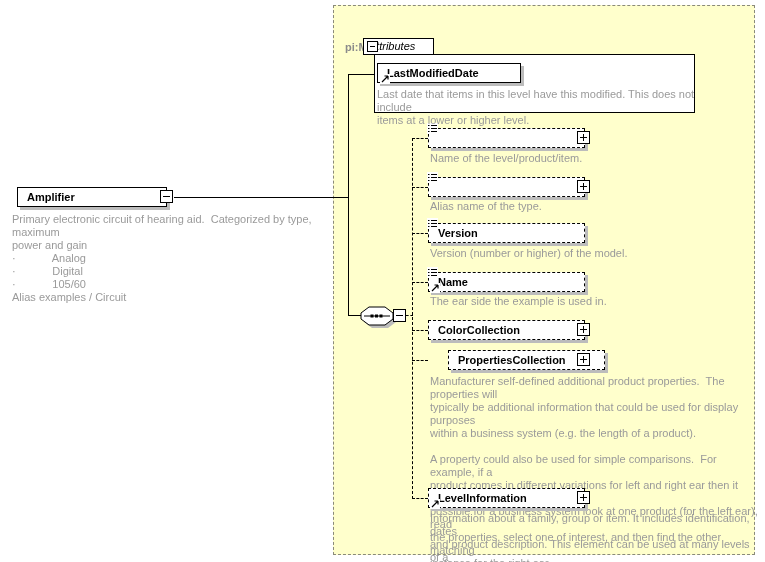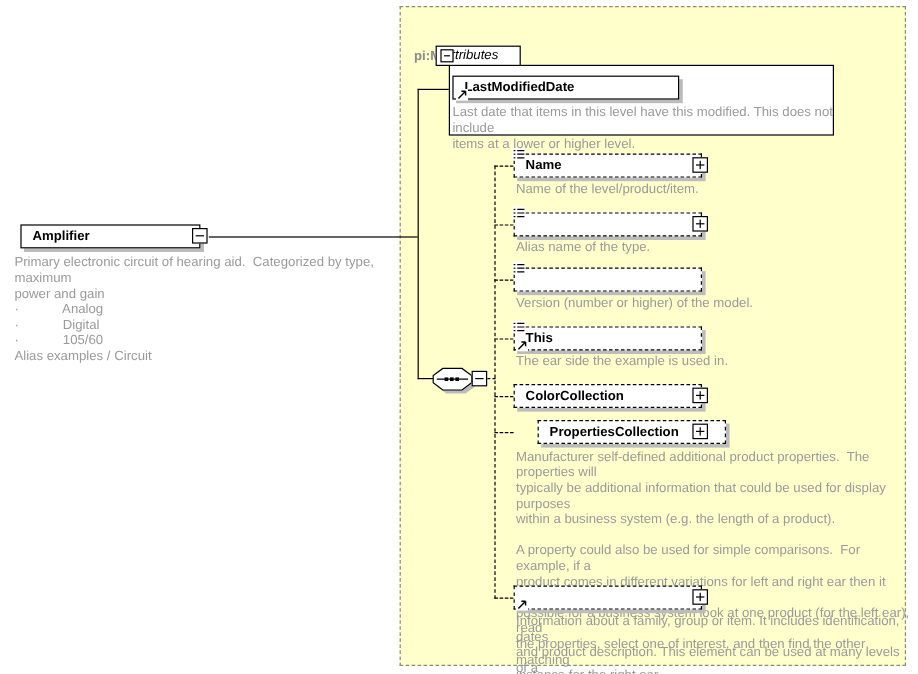--- a/index.html
+++ b/index.html
@@ -96,21 +96,21 @@
 Alias examples / Circuit</div>
 
 <div class="attr-panel"></div>
 <div class="attr-tab">
   <div class="pm sm" style="left:3px;top:2px">
       <i class="h"></i>
     </div>
   <span class="tlbl">attributes</span>
 </div>
 
-<div class="ebox" style="left:377px;top:63px;width:189px">
+<div class="ebox" style="left:377px;top:63px;width:144px">
   <svg class="corner" style="left:2px;top:10px" width="10" height="10">
     <rect x="0" y="0" width="10" height="10" fill="#ffffff"></rect>
     <path d="M2 8 L8 2 M8 2 H4.5 M8 2 V5.5" stroke="#000" stroke-width="1.2" fill="none"></path>
   </svg>
   <span class="lbl">LastModifiedDate</span>
 </div>
 <div class="ann" style="left:377px;top:88px;width:330px;z-index:3">Last date that items in this level have this modified. This does not include
 items at a lower or higher level.</div>
 
 <svg class="seq" width="42" height="28">
@@ -126,21 +126,20 @@
   </div>
 
 <div class="ebox dashed" style="left:428px;top:128px;width:157px">
   <svg class="corner" style="left:-2px;top:-6px" width="11" height="11">
     <rect x="0" y="0" width="11" height="11" fill="#ffffff"></rect>
     <path d="M4 2.5H10 M4 5.5H10 M4 8.5H10" stroke="#000" fill="none"></path>
     <rect x="1" y="2" width="1.5" height="1" fill="#000"></rect>
       <rect x="1" y="5" width="1.5" height="1" fill="#000"></rect>
       <rect x="1" y="8" width="1.5" height="1" fill="#000"></rect>
   </svg>
-  <span class="lbl">Name</span>
 </div>
 <div class="pm" style="left:577px;top:131px">
     <i class="h"></i>
     <i class="v"></i>
   </div>
 <div class="ann" style="left:430px;top:152px;width:320px">Name of the level/product/item.</div>
 
 <div class="ebox dashed" style="left:428px;top:177px;width:157px">
   <svg class="corner" style="left:-2px;top:-6px" width="11" height="11">
     <rect x="0" y="0" width="11" height="11" fill="#ffffff"></rect>
@@ -157,36 +156,37 @@
 <div class="ann" style="left:430px;top:200px;width:320px">Alias name of the type.</div>
 
 <div class="ebox dashed" style="left:428px;top:223px;width:157px">
   <svg class="corner" style="left:-2px;top:-6px" width="11" height="11">
     <rect x="0" y="0" width="11" height="11" fill="#ffffff"></rect>
     <path d="M4 2.5H10 M4 5.5H10 M4 8.5H10" stroke="#000" fill="none"></path>
     <rect x="1" y="2" width="1.5" height="1" fill="#000"></rect>
       <rect x="1" y="5" width="1.5" height="1" fill="#000"></rect>
       <rect x="1" y="8" width="1.5" height="1" fill="#000"></rect>
   </svg>
+  <span class="lbl">Version</span>
 </div>
 <div class="ann" style="left:430px;top:247px;width:320px">Version (number or higher) of the model.</div>
 
 <div class="ebox dashed" style="left:428px;top:272px;width:157px">
   <svg class="corner" style="left:-2px;top:-6px" width="11" height="11">
     <rect x="0" y="0" width="11" height="11" fill="#ffffff"></rect>
     <path d="M4 2.5H10 M4 5.5H10 M4 8.5H10" stroke="#000" fill="none"></path>
     <rect x="1" y="2" width="1.5" height="1" fill="#000"></rect>
       <rect x="1" y="5" width="1.5" height="1" fill="#000"></rect>
       <rect x="1" y="8" width="1.5" height="1" fill="#000"></rect>
   </svg>
   <svg class="corner" style="left:1px;top:10px" width="10" height="10">
     <rect x="0" y="0" width="10" height="10" fill="#ffffff"></rect>
     <path d="M2 8 L8 2 M8 2 H4.5 M8 2 V5.5" stroke="#000" stroke-width="1.2" fill="none"></path>
   </svg>
-  <span class="lbl">This</span>
+  <span class="lbl">Name</span>
 </div>
 <div class="ann" style="left:430px;top:295px;width:320px">The ear side the example is used in.</div>
 
 <div class="ebox dashed" style="left:428px;top:320px;width:157px">
   <span class="lbl">ColorCollection</span>
 </div>
 <div class="pm" style="left:577px;top:323px">
     <i class="h"></i>
     <i class="v"></i>
   </div>
@@ -206,20 +206,21 @@
 product comes in different variations for left and right ear then it could be
 possible for a business system look at one product (for the left ear), read
 the properties, select one of interest, and then find the other matching
 instance for the right ear.</div>
 
 <div class="ebox dashed" style="left:428px;top:488px;width:157px">
   <svg class="corner" style="left:1px;top:10px" width="10" height="10">
     <rect x="0" y="0" width="10" height="10" fill="#ffffff"></rect>
     <path d="M2 8 L8 2 M8 2 H4.5 M8 2 V5.5" stroke="#000" stroke-width="1.2" fill="none"></path>
   </svg>
+  <span class="lbl">LevelInformation</span>
 </div>
 <div class="pm" style="left:577px;top:491px">
     <i class="h"></i>
     <i class="v"></i>
   </div>
 <div class="ann" style="left:430px;top:512px;width:330px">Information about a family, group or item. It includes identification, dates
 and product description. This element can be used at many levels of a
 product group structure.</div>
 
 </body></html>

